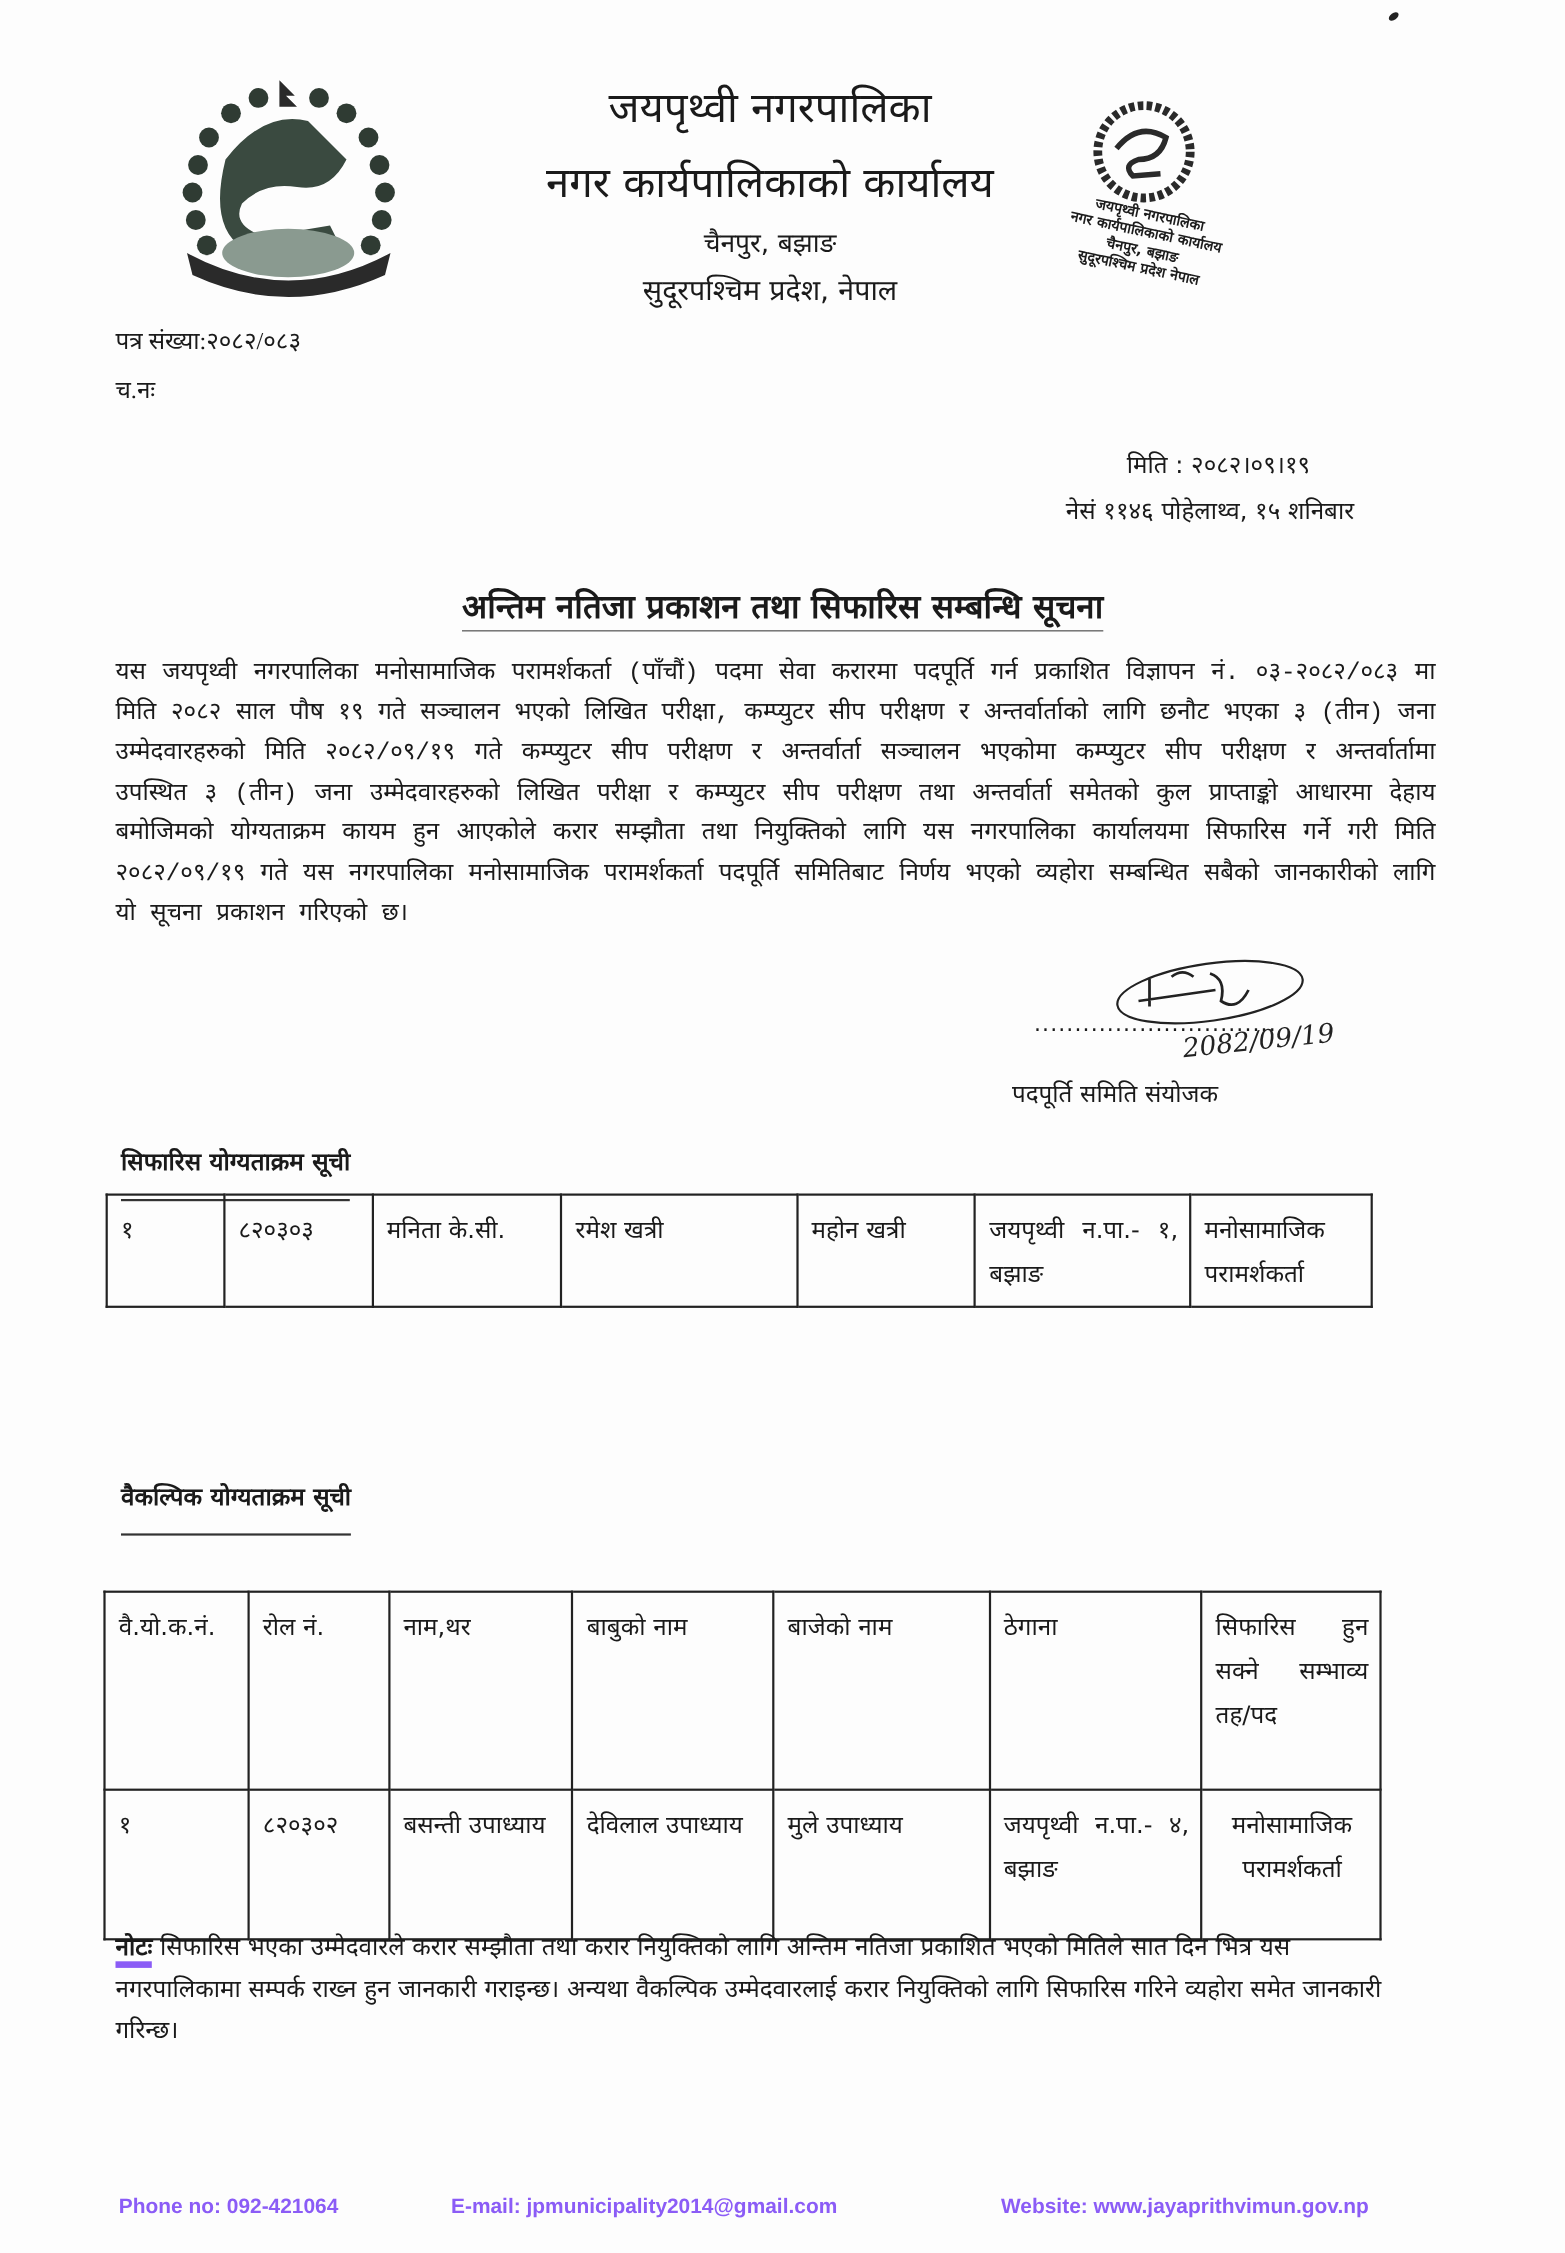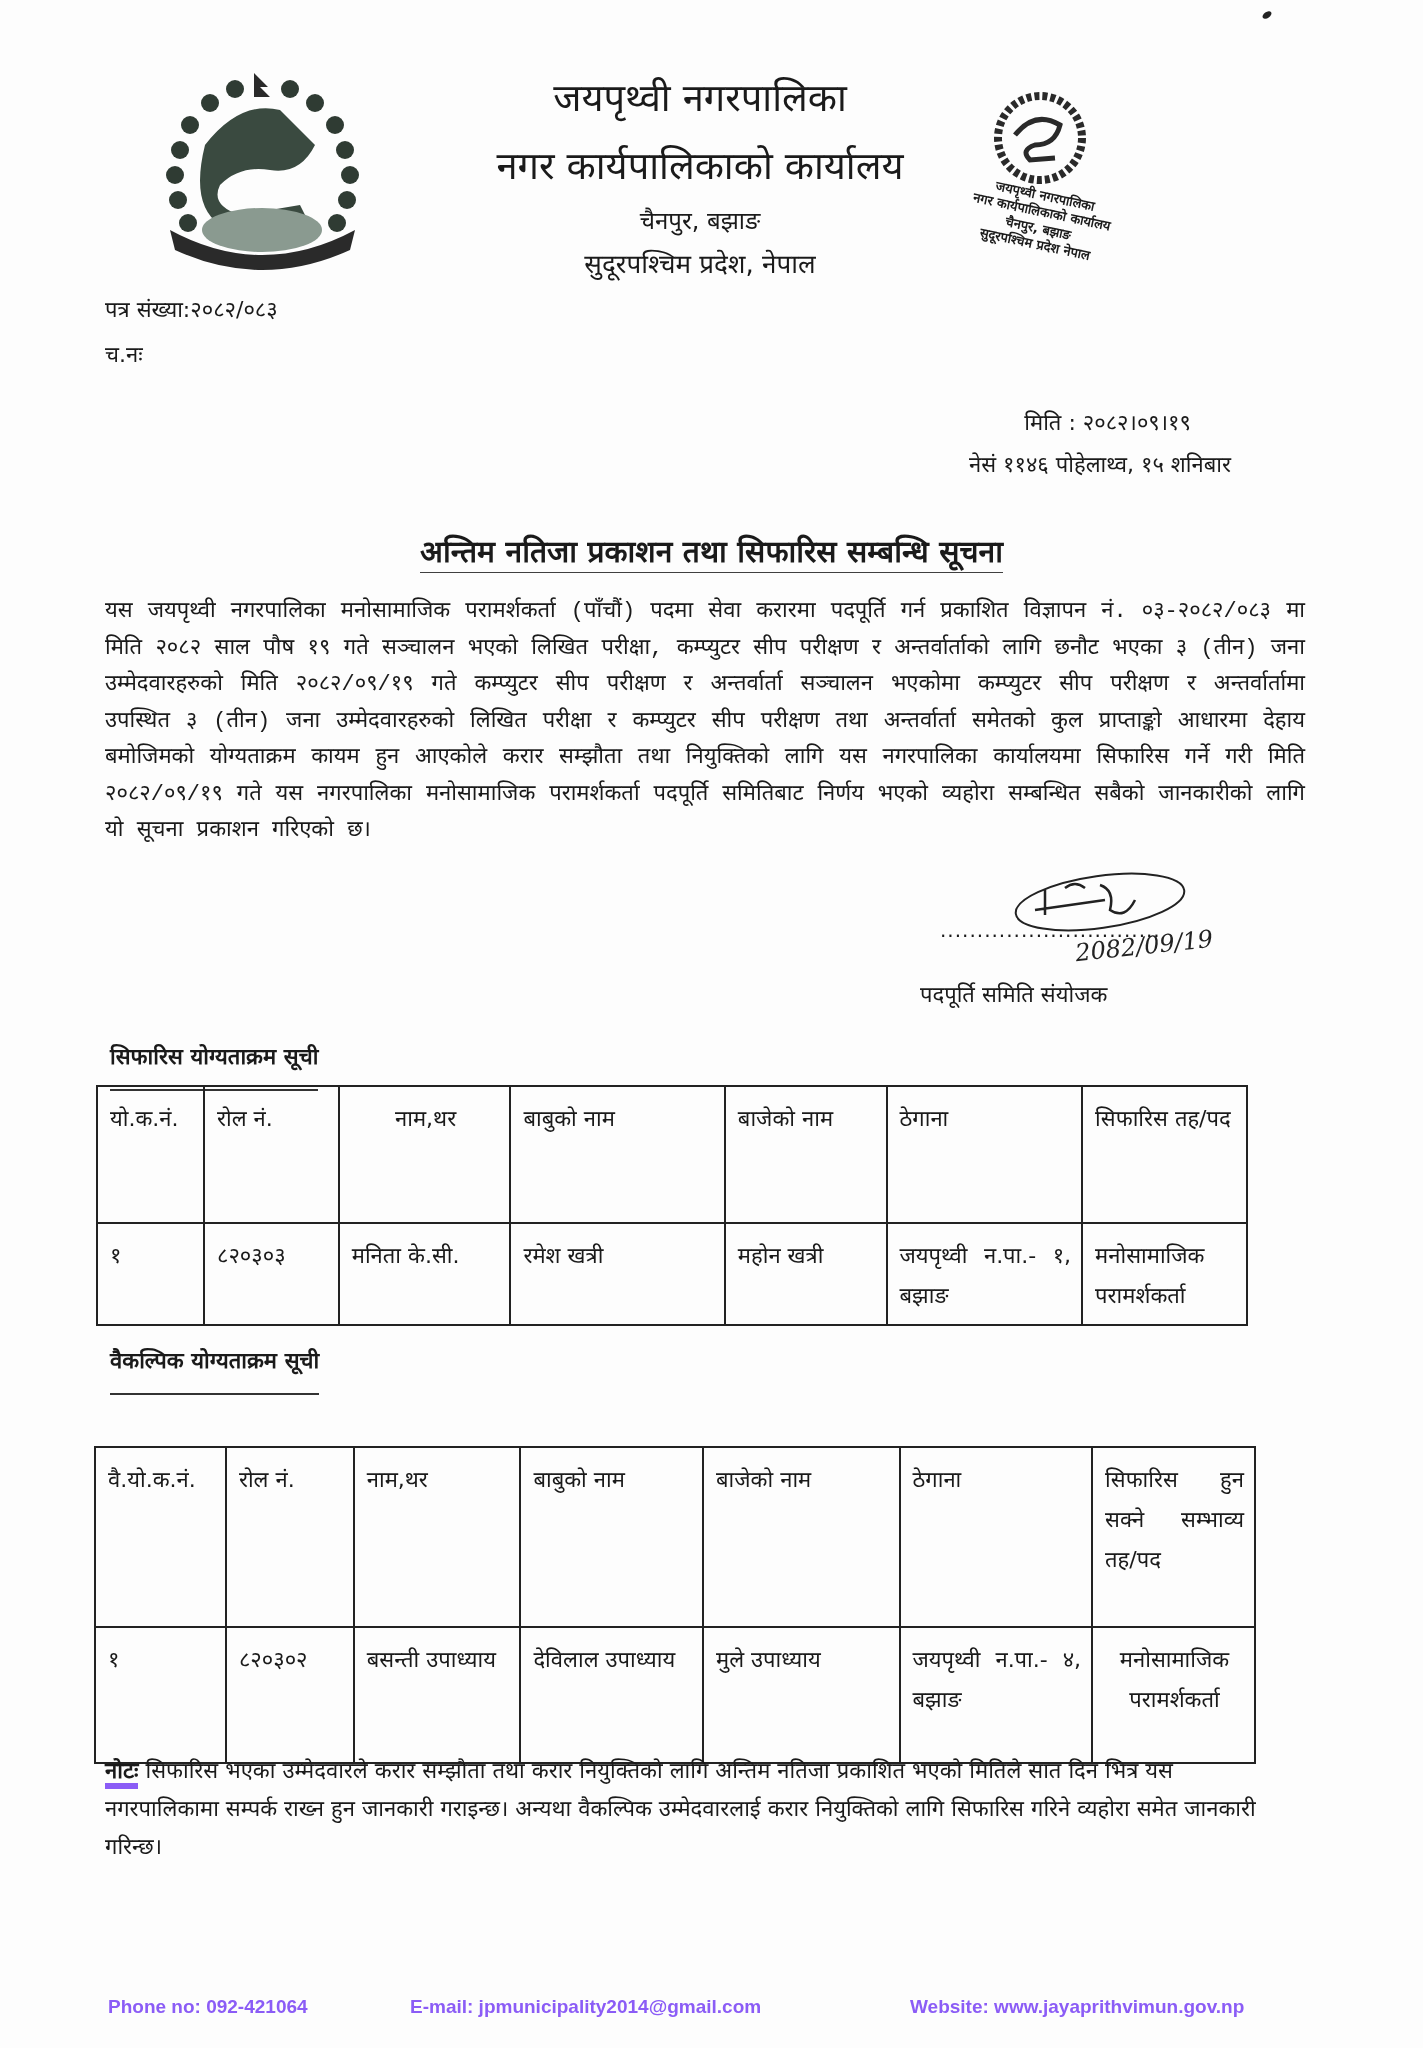--- a/index.html
+++ b/index.html
@@ -16,21 +16,21 @@
   .stamp { left: 945px; top: 90px; width: 190px; height: 205px; }
   .stamp-text { font-size: 13px; font-weight: bold; color: #1c1c1c; text-align: center; line-height: 1.25; transform: rotate(12deg); }
 
   
   .hdr { left: 420px; width: 560px; text-align: center; color: #1a1a1a; }
   .hdr-l1 { top: 70px; font-size: 38px; }
   .hdr-l2 { top: 138px; font-size: 38px; }
   .hdr-l3 { top: 203px; font-size: 24px; }
   .hdr-l4 { top: 245px; font-size: 26px; }
 
-  .ref { left: 105px; font-size: 22px; }
+  .ref { left: 105px; font-size: 22px; font-family: Liberation Serif, serif; }
   .ref1 { top: 293px; }
   .ref2 { top: 338px; }
 
   .date { right: 190px; text-align: center; font-size: 22px; margin-top: 28px; }
   .date1 { top: 378px; right: 232px; }
   .date2 { top: 420px; right: 192px; }
 
   .title { left: 0; width: 1423px; top: 530px; text-align: center; font-size: 30px; font-weight: bold; }
   .title span { border-bottom: 1px solid #404040; padding-bottom: 3px; }
 
@@ -134,29 +134,20 @@
   <colgroup>
       <col style="width:107px">
       <col style="width:135px">
       <col style="width:172px">
       <col style="width:215px">
       <col style="width:162px">
       <col style="width:196px">
       <col style="width:165px">
     </colgroup>
   <tbody>
-      <tr class="h">
-    <td>यो.क.नं.</td>
-    <td>रोल नं.</td>
-    <td class="ctr">नाम,थर</td>
-    <td>बाबुको नाम</td>
-    <td>बाजेको नाम</td>
-    <td>ठेगाना</td>
-    <td>सिफारिस तह/पद</td>
-  </tr>
   <tr class="r">
     <td>१</td>
     <td>८२०३०३</td>
     <td>मनिता के.सी.</td>
     <td>रमेश खत्री</td>
     <td>महोन खत्री</td>
     <td class="just">जयपृथ्वी न.पा.- १, बझाङ</td>
     <td>मनोसामाजिक परामर्शकर्ता</td>
   </tr>
 </tbody>

